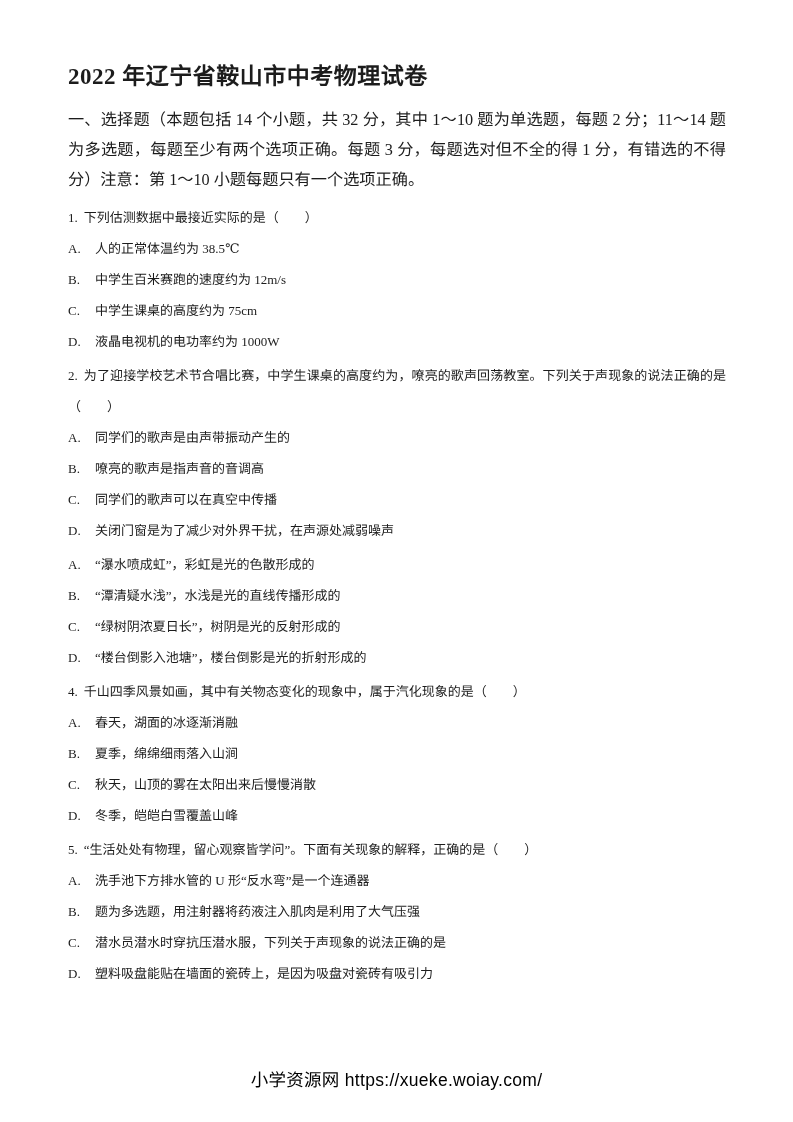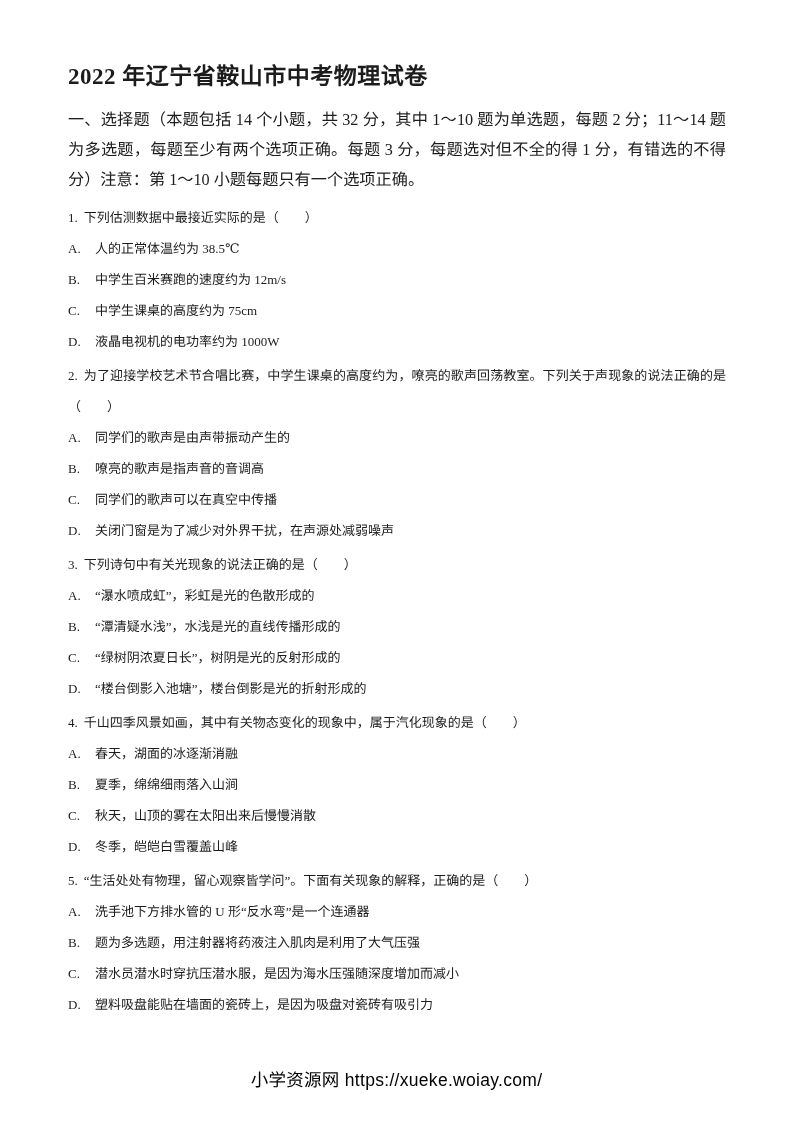--- a/index.html
+++ b/index.html
@@ -116,21 +116,20 @@
           <span class="opt-label">C.</span>
           <span class="opt-text">同学们的歌声可以在真空中传播</span>
         </div>
       <div class="option">
           <span class="opt-label">D.</span>
           <span class="opt-text">关闭门窗是为了减少对外界干扰，在声源处减弱噪声</span>
         </div>
     </div>
 
     <div class="question">
-      <p class="stem"><span class="q-number">3.</span><span>下列诗句中有关光现象的说法正确的是（　　）</span></p>
       <div class="option">
           <span class="opt-label">A.</span>
           <span class="opt-text">“瀑水喷成虹”，彩虹是光的色散形成的</span>
         </div>
       <div class="option">
           <span class="opt-label">B.</span>
           <span class="opt-text">“潭清疑水浅”，水浅是光的直线传播形成的</span>
         </div>
       <div class="option">
           <span class="opt-label">C.</span>
@@ -167,21 +166,21 @@
       <div class="option">
           <span class="opt-label">A.</span>
           <span class="opt-text">洗手池下方排水管的 U 形“反水弯”是一个连通器</span>
         </div>
       <div class="option">
           <span class="opt-label">B.</span>
           <span class="opt-text">题为多选题，用注射器将药液注入肌肉是利用了大气压强</span>
         </div>
       <div class="option">
           <span class="opt-label">C.</span>
-          <span class="opt-text">潜水员潜水时穿抗压潜水服，是因为海水压强随深度增加而减小</span>
+          <span class="opt-text">潜水员潜水时穿抗压潜水服，下列关于声现象的说法正确的是</span>
         </div>
       <div class="option">
           <span class="opt-label">D.</span>
           <span class="opt-text">塑料吸盘能贴在墙面的瓷砖上，是因为吸盘对瓷砖有吸引力</span>
         </div>
     </div>
 
   </div>
 
   <div class="footer">小学资源网 https://xueke.woiay.com/</div>

